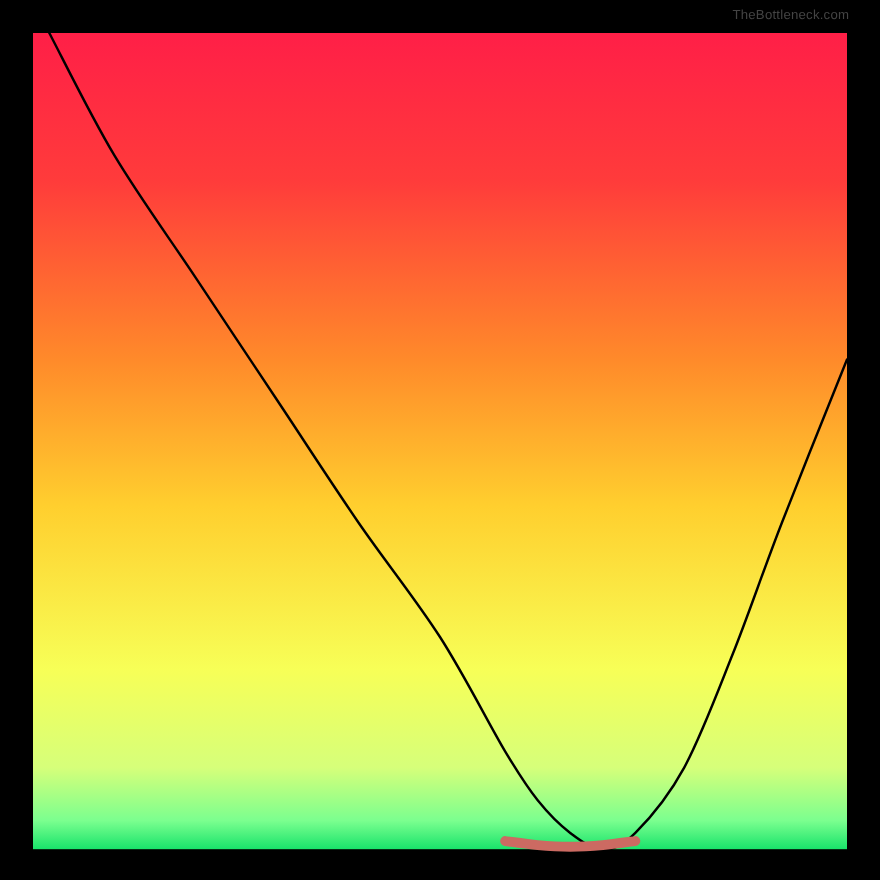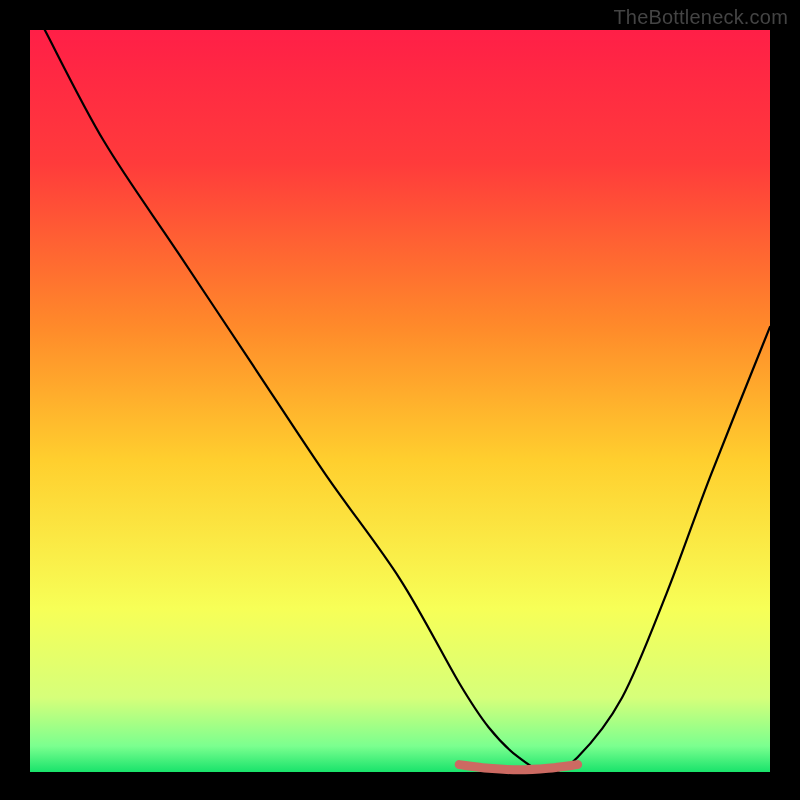--- a/index.html
+++ b/index.html
@@ -12,23 +12,23 @@
     overflow: hidden;
   }
   .stage {
     position: relative;
     width: 800px;
     height: 800px;
   }
   .watermark {
     position: absolute;
     top: 6px;
-    right: 12px;
+    right: 28px;
     color: #444;
-    font-size: 20px;
+    font-size: 12px;
     font-weight: 500;
     letter-spacing: 0.2px;
     user-select: none;
   }
   svg { display: block; }
 </style>
 </head>
 <body>
 
 <div class="stage">

